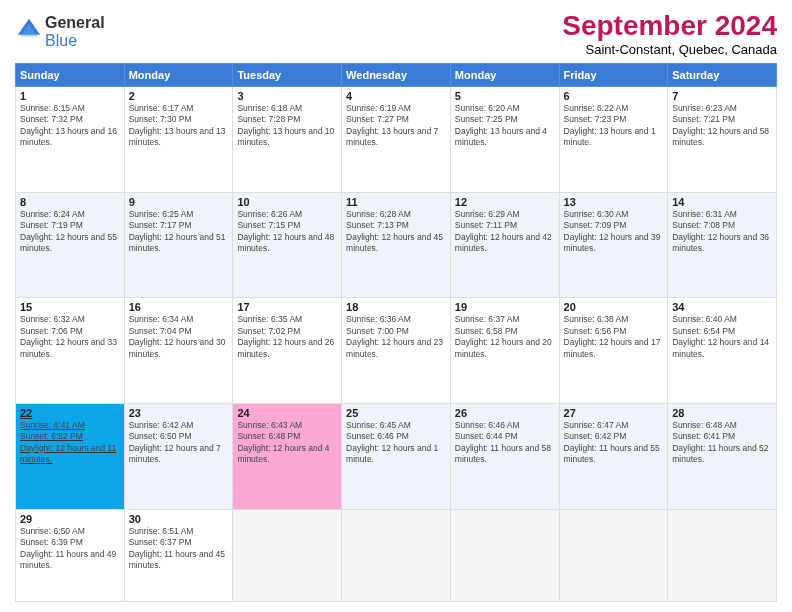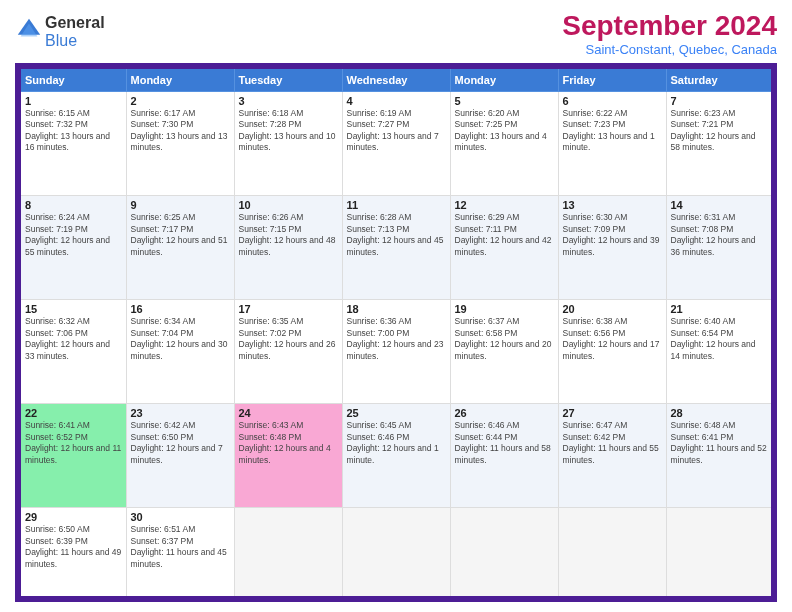--- a/index.html
+++ b/index.html
@@ -52,25 +52,25 @@
     .title-block {
       text-align: right;
     }
     .title-block .month-year {
       font-size: 28px;
       font-weight: bold;
       color: #be185d;
     }
     .title-block .location {
       font-size: 13px;
-      color: #3b82f6;
+      color: #000000;
     }
     .calendar {
       flex: 1;
-      border: 6px solid #4c1d95;
+      border: 1px solid #4c1d95;
       border-collapse: collapse;
       width: 100%;
       table-layout: fixed;
     }
     .calendar th {
       background-color: #3a7bd5;
       color: #fff;
       font-size: 11px;
       font-weight: bold;
       padding: 5px 4px;
@@ -224,26 +224,26 @@
           </td>
           <td>
             <span class="day-num">19</span>
         <div class="day-detail">Sunrise: 6:37 AM<br>Sunset: 6:58 PM<br>Daylight: 12 hours and 20 minutes.</div>
           </td>
           <td>
             <span class="day-num">20</span>
         <div class="day-detail">Sunrise: 6:38 AM<br>Sunset: 6:56 PM<br>Daylight: 12 hours and 17 minutes.</div>
           </td>
           <td>
-            <span class="day-num">21</span>
+            <span class="day-num">34</span>
         <div class="day-detail">Sunrise: 6:40 AM<br>Sunset: 6:54 PM<br>Daylight: 12 hours and 14 minutes.</div>
           </td>
         </tr>
         <tr class="week-row" style="background: rgb(240, 244, 250);">
-          <td style="background: #86efac;">
+          <td style="background: #0ea5e9; text-decoration: underline;">
             <span class="day-num">22</span>
         <div class="day-detail">Sunrise: 6:41 AM<br>Sunset: 6:52 PM<br>Daylight: 12 hours and 11 minutes.</div>
           </td>
           <td style="background: rgb(240, 244, 250);">
             <span class="day-num">23</span>
         <div class="day-detail">Sunrise: 6:42 AM<br>Sunset: 6:50 PM<br>Daylight: 12 hours and 7 minutes.</div>
           </td>
           <td style="background: #f9a8d4; margin-left: 44px;">
             <span class="day-num">24</span>
         <div class="day-detail">Sunrise: 6:43 AM<br>Sunset: 6:48 PM<br>Daylight: 12 hours and 4 minutes.</div>

